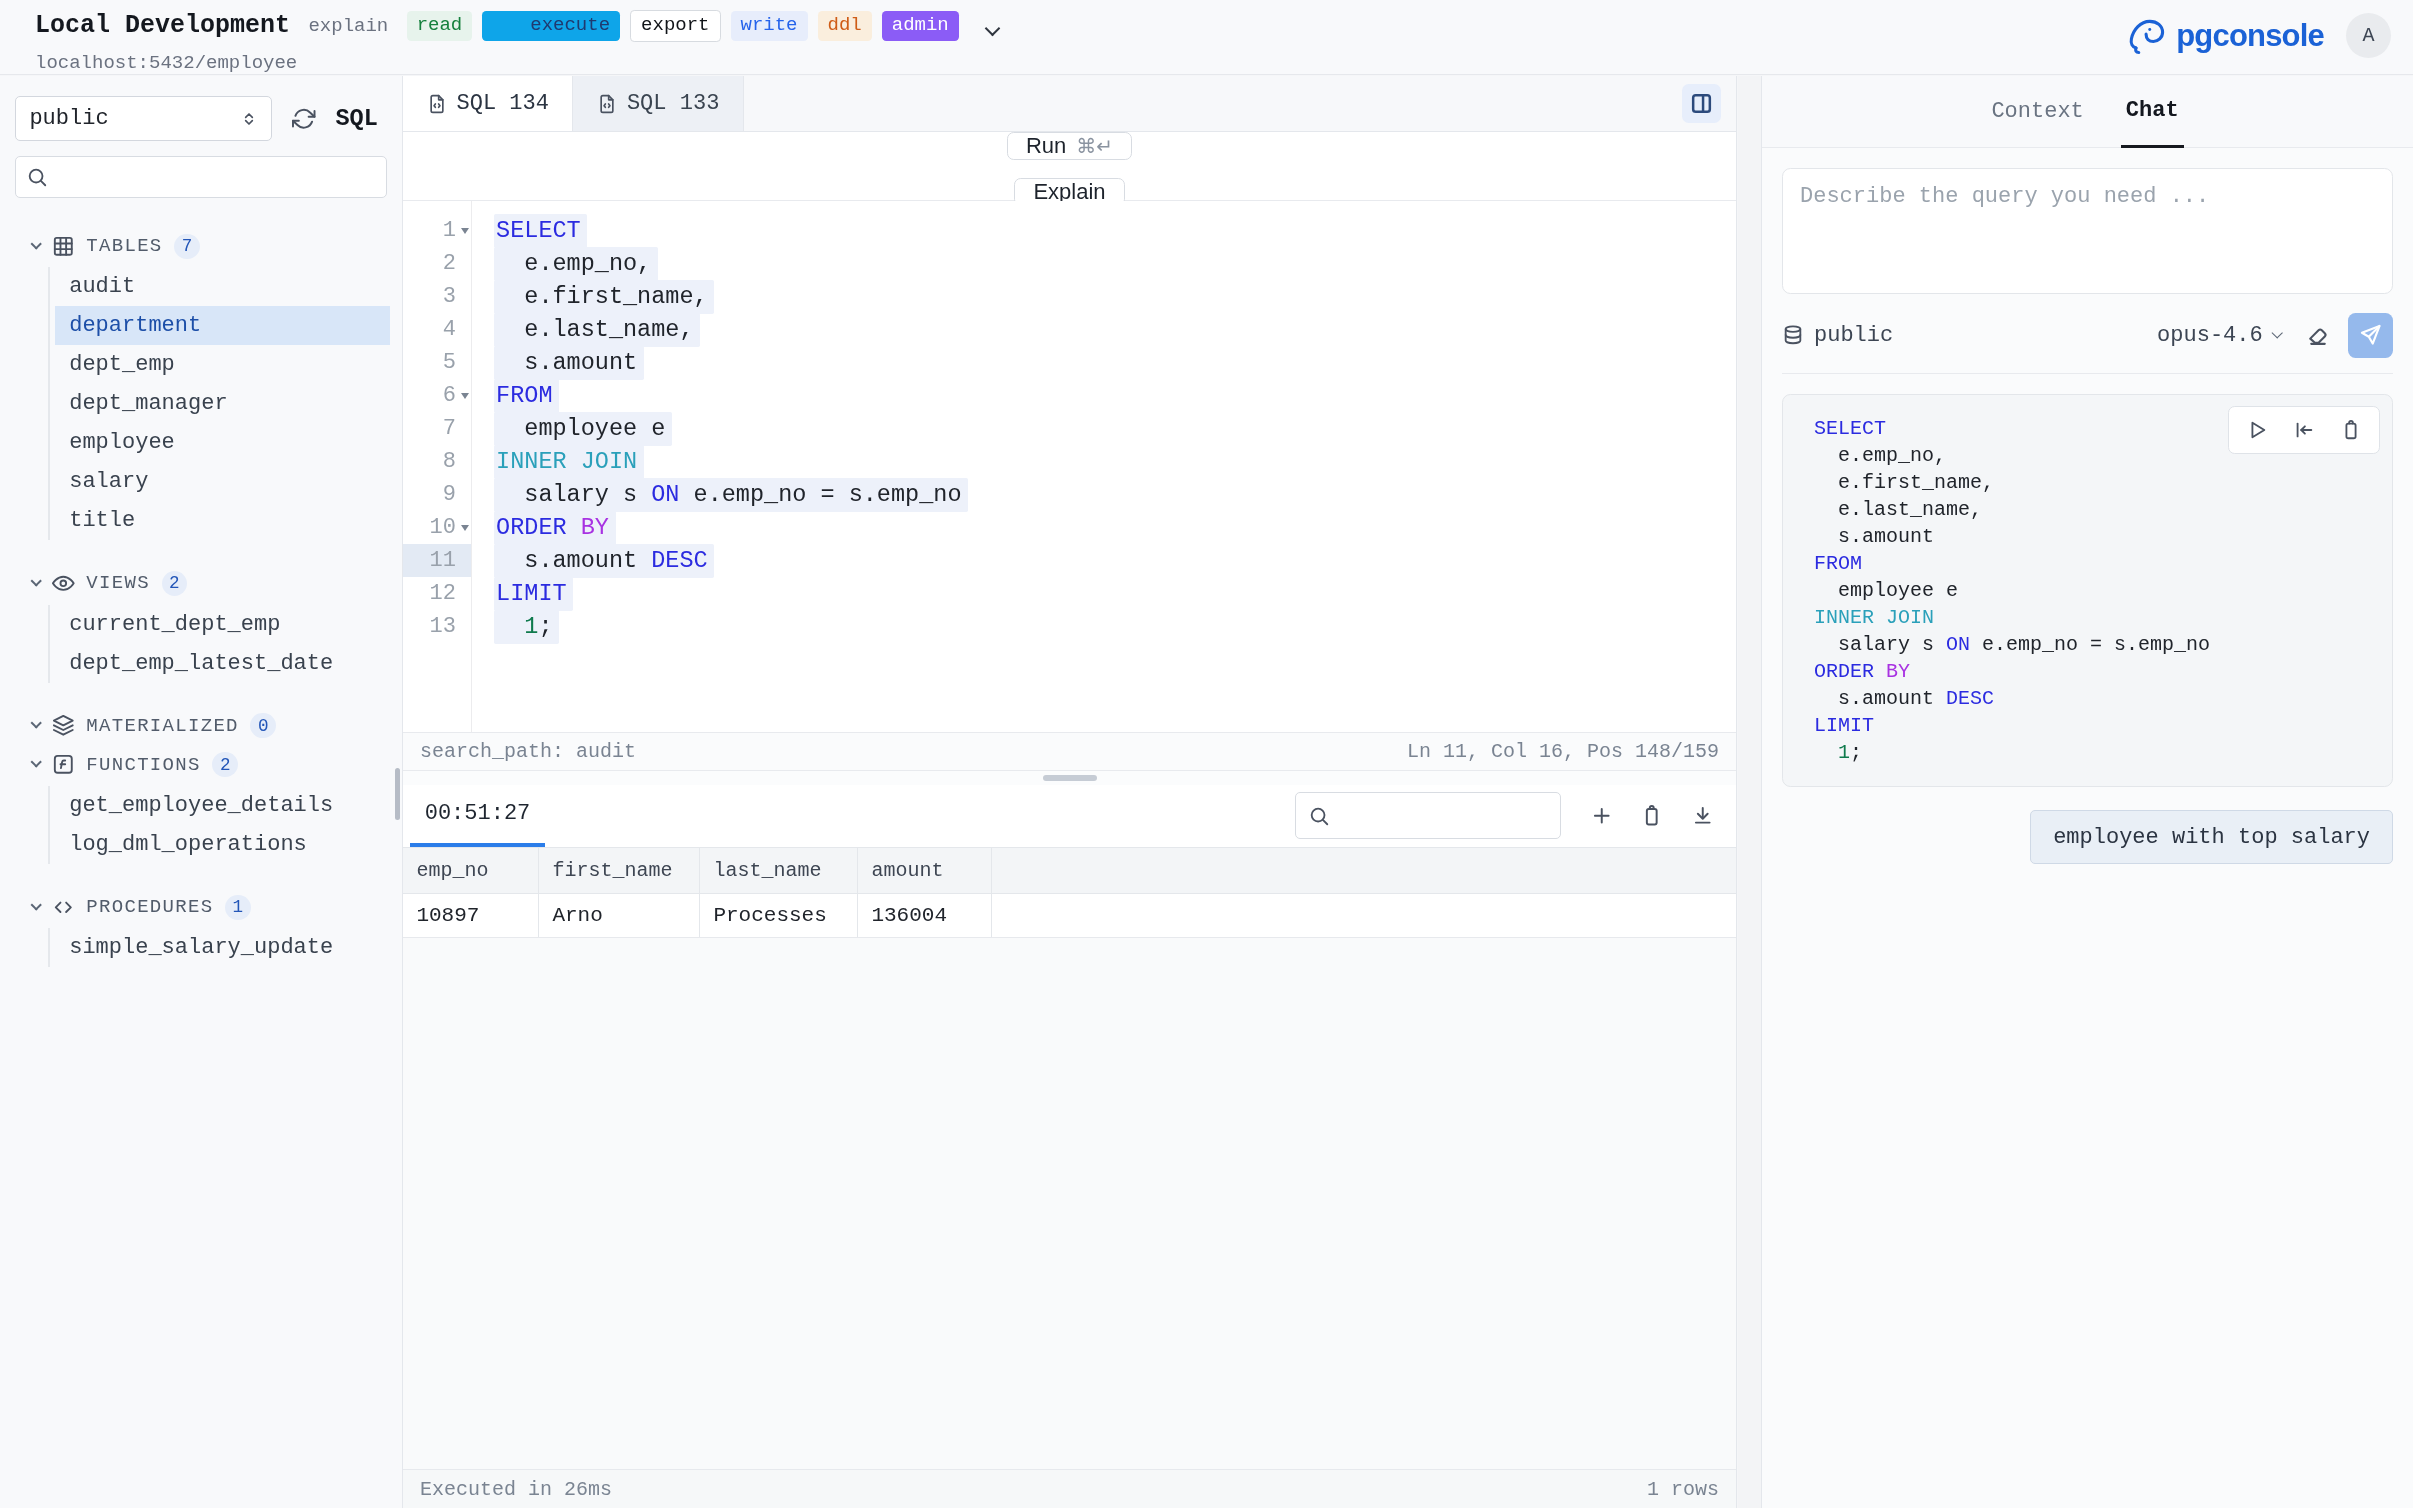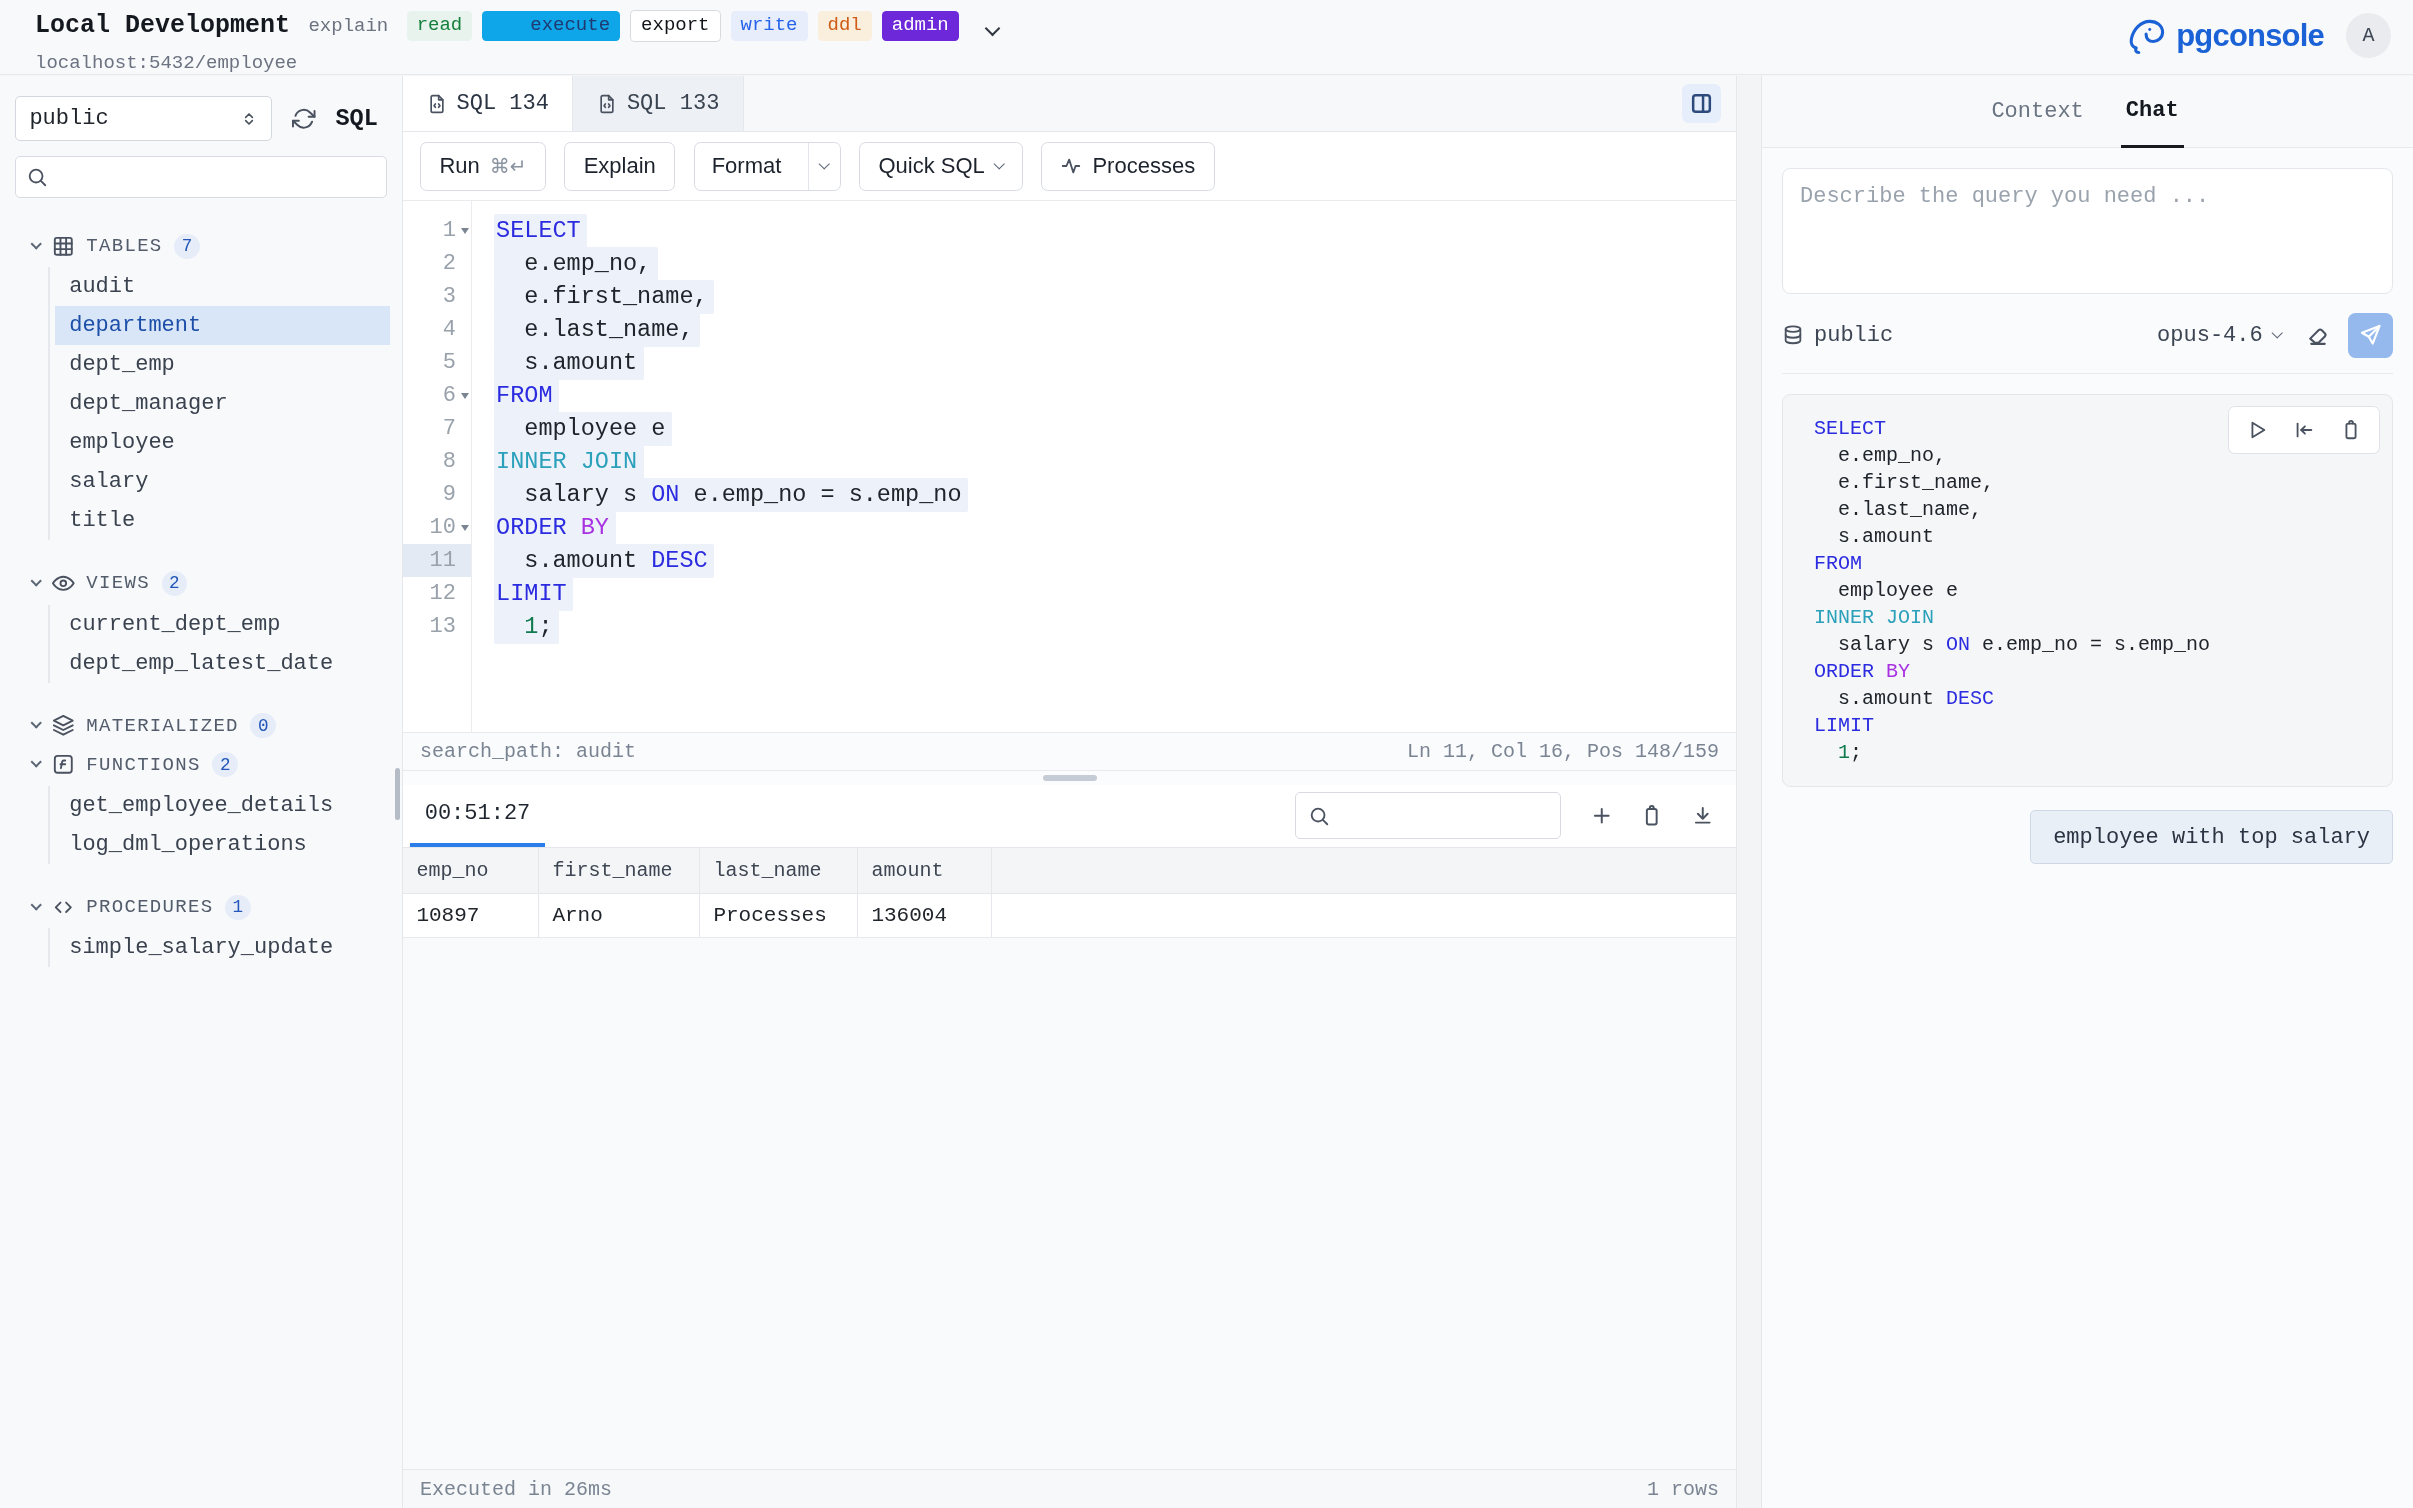--- a/index.html
+++ b/index.html
@@ -19,21 +19,21 @@
   .titlerow { display:flex; align-items:center; gap:18.4px; }
   .apptitle { font-size:25px; font-weight:bold; color:#14181f; }
   .modetext { font-size:19px; color:#6b7280; }
   .badges { display:flex; align-items:center; gap:10px; }
   .badge { font-size:19px; padding:3.4px 10px; border-radius:4.2px; line-height:1.2; }
   .v-green  { color:#15803d; background:#e7f3ec; }
   .v-navy   { color:#1f3a70; background:#0ea5e9;padding-left:48px; }
   .v-outline{ color:#111418; background:#ffffff; border:0.8px solid #d7dbe0; }
   .v-blue   { color:#2563eb; background:#e7edfb; }
   .v-orange { color:#cf5c16; background:#faeedd; }
-  .v-solid  { color:#ffffff; background:#6d28d9; }
+  .v-solid  { color:#ffffff; background:#8b5cf6; }
   .conn { font-size:19px; color:#6b7280; margin-top:10px; }
   .hdr-chev { width:11px; height:11px; border-right:2.2px solid #30363f; border-bottom:2.2px solid #30363f;
     transform:rotate(45deg); display:inline-block; margin:5px 0 0 10px; }
   .hright { position:absolute; right:22px; top:13.4px; display:flex; align-items:center; gap:22px; }
   .logo { display:flex; align-items:center; gap:6.7px; }
   .logotext { font-family:"Liberation Sans",sans-serif; font-weight:bold; font-size:31px;
     color:#1b62d6; letter-spacing:-0.8px; }
   .avatar { width:45px; height:45px; border-radius:50%; background:#e9ebee; display:flex;
     align-items:center; justify-content:center; font-size:20px; color:#3c4553; }
 
@@ -74,21 +74,21 @@
   .tab { display:flex; align-items:center; gap:10px; padding:0 23.5px; font-size:22px; color:#2b3442;
     border-right:0.8px solid #e4e7ec; }
   .tab.active { background:#ffffff; }
   .tab.inactive { background:#edf0f5; color:#3a4450; }
   .tabs .spacer { flex:1; }
   .panel-toggle { width:39px; height:39px; border-radius:6.7px; background:#e7eefb; align-self:center;
     margin-right:15px; display:flex; align-items:center; justify-content:center; }
 
   
   .toolbar { height:69px; background:#fff; border-bottom:0.8px solid #e8eaee; display:flex;
-    align-items:center; gap:18.4px; padding:0 17px; }
+    align-items:center; gap:18.4px; padding:0 17px;flex-direction:column; }
   .btn { height:49px; border:0.8px solid #d8dce2; border-radius:6.7px; background:#fff; display:flex;
     align-items:center; gap:10px; padding:0 18.4px; font-size:22px; color:#1d232c; }
   .btn .kbd { color:#8a93a0; font-family:"DejaVu Sans",sans-serif; font-size:20px; }
   .btn.split { padding:0; }
   .btn.split .lbl { padding:0 17px; }
   .btn.split .caret-box { border-left:0.8px solid #e2e5ea; align-self:stretch; display:flex;
     align-items:center; padding:0 11px; }
   .caret { width:8.4px; height:8.4px; border-right:1.8px solid #5b6675; border-bottom:1.8px solid #5b6675;
     transform:rotate(45deg); margin-top:-3.4px; }
 

